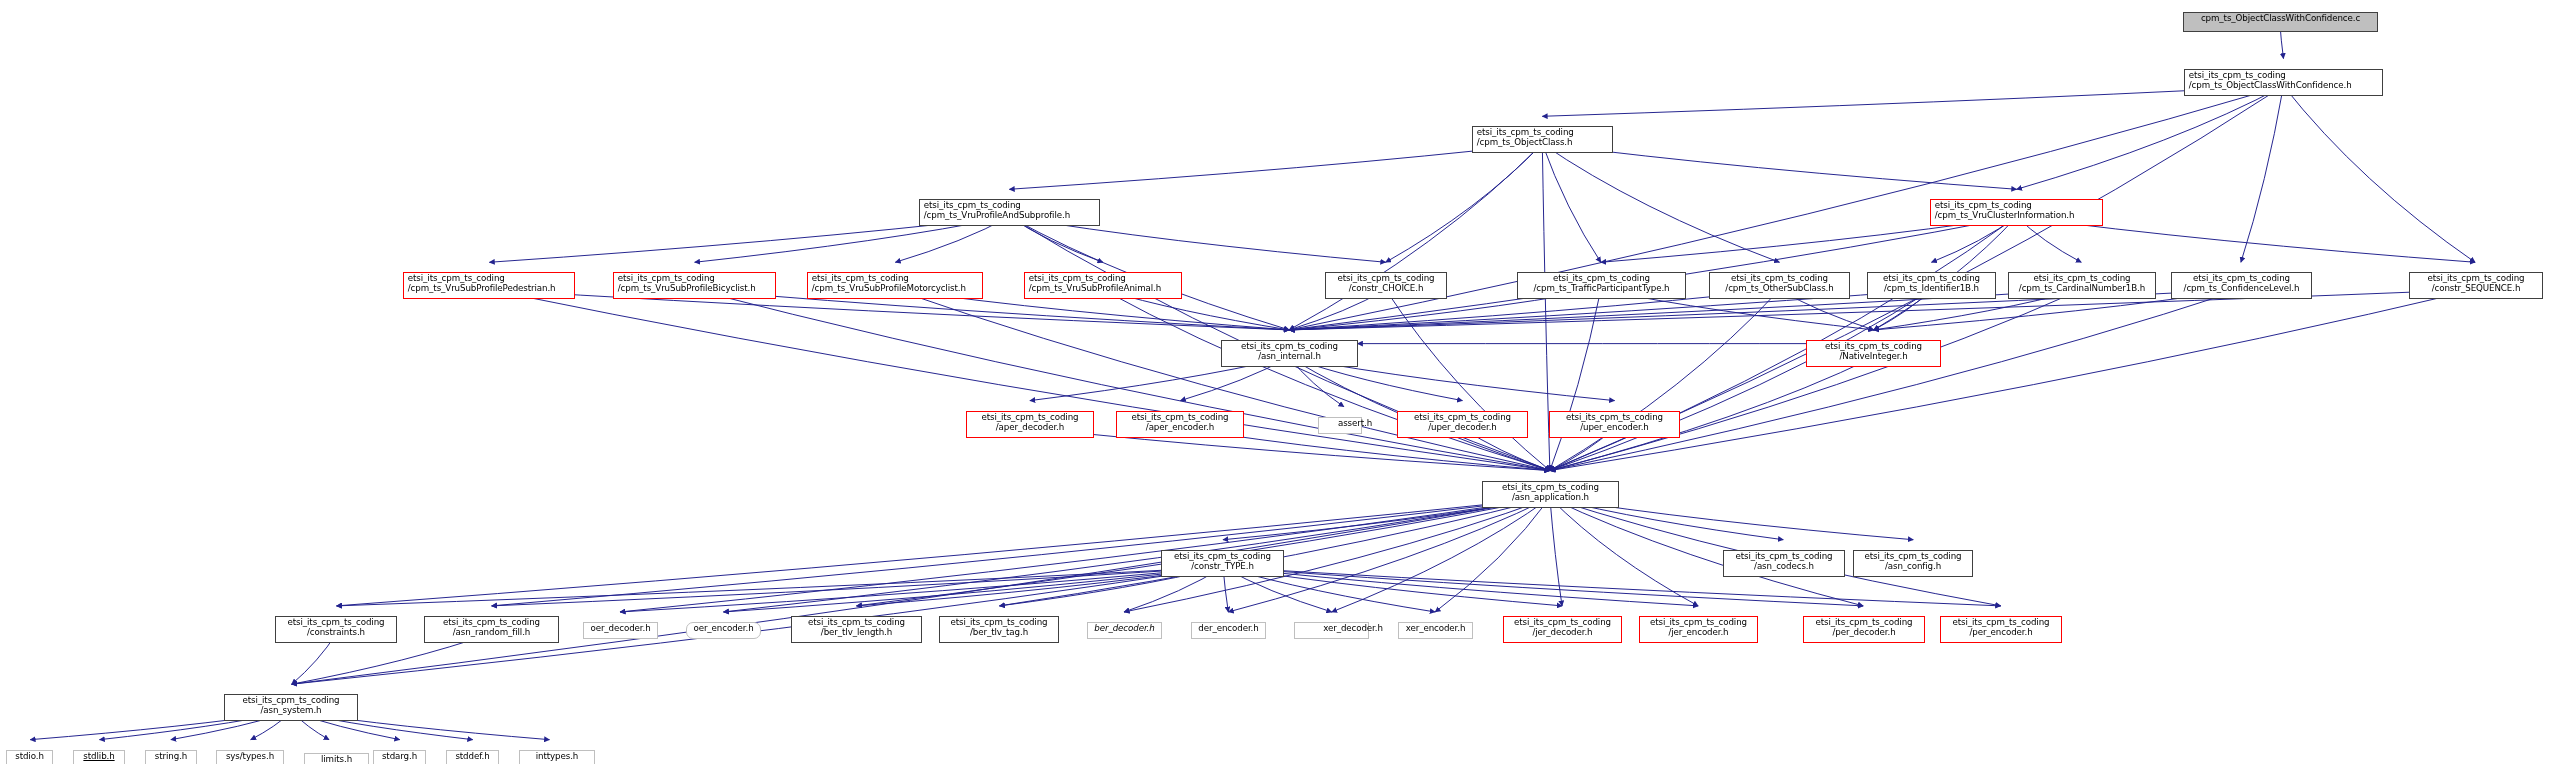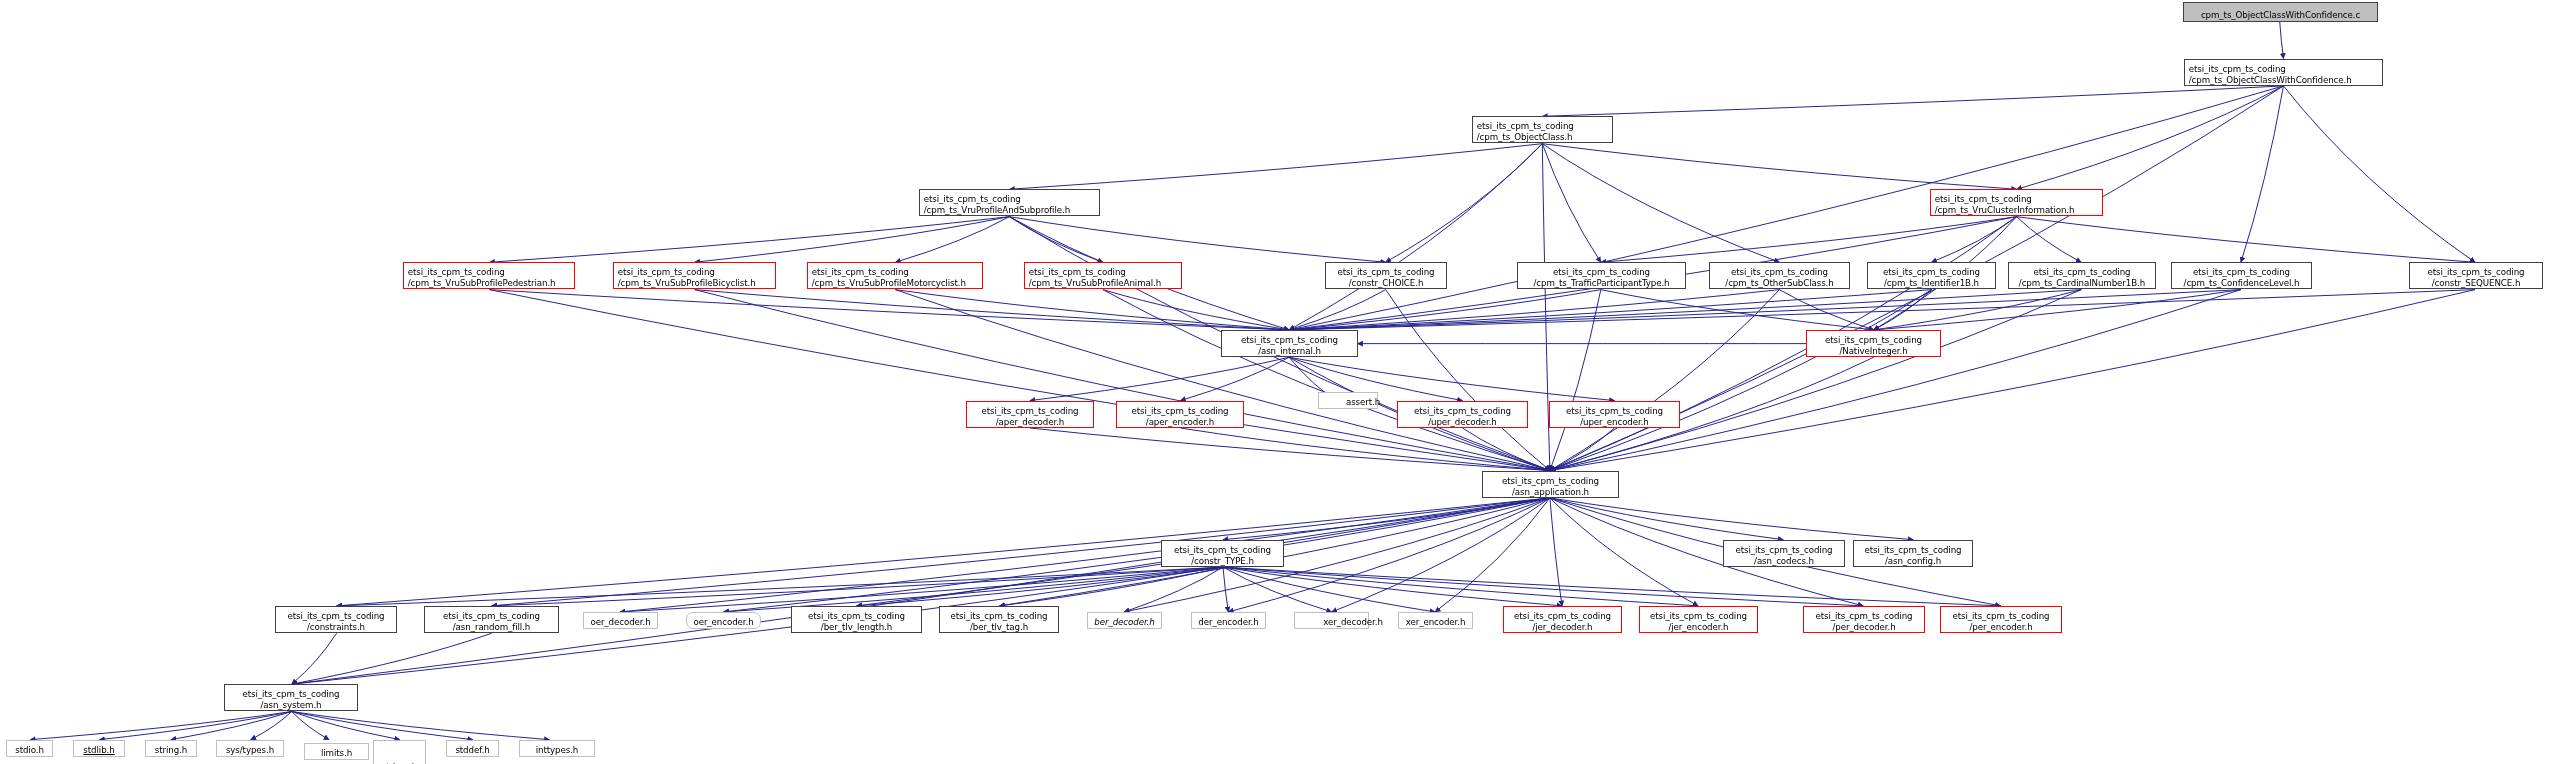--- a/index.html
+++ b/index.html
@@ -23,30 +23,31 @@
     width: 2576px;
     height: 764px;
     pointer-events: none;
   }
   .node {
     position: absolute;
     box-sizing: border-box;
     display: flex;
     flex-direction: column;
     align-items: center;
-    justify-content: flex-end;
+    justify-content: flex-start;
     text-align: center;
     background: #ffffff;
     border: 0.8px solid #000000;
     color: #000000;
     font-size: 8.7px;
     line-height: 1.18;
     white-space: nowrap;
     letter-spacing: -0.1px;
     z-index: 5;
+    margin-top: 10px;
   }
   .node .ln { display: block; }
   
   .node.red      { border-color: #ff0000; }
   .node.grey     { border-color: #bfbfbf; }
   .node.root     { background: #bfbfbf; border-color: #404040; }
   .node.thick    { border-color: #404040; }
   .node.left-al  { text-align: left; align-items: flex-start; padding-left: 3.8px; }
 </style>
 </head>
@@ -245,21 +246,21 @@
         <span class="ln">/NativeInteger.h</span>
       </div>
       <div class="node red" style="left: 966px; top: 401px; width: 128px; height: 27px;">
         <span class="ln">etsi_its_cpm_ts_coding</span>
         <span class="ln">/aper_decoder.h</span>
       </div>
       <div class="node red" style="left: 1116px; top: 401px; width: 128px; height: 27px;">
         <span class="ln">etsi_its_cpm_ts_coding</span>
         <span class="ln">/aper_encoder.h</span>
       </div>
-      <div class="node grey" style="left: 1318px; top: 392px; width: 60px; height: 16.7px; padding-left: 30px;">
+      <div class="node grey" style="left: 1318px; top: 407px; width: 44px; height: 16.7px; padding-left: 30px;">
         <span class="ln">assert.h</span>
       </div>
       <div class="node red" style="left: 1397px; top: 401px; width: 131px; height: 27px;">
         <span class="ln">etsi_its_cpm_ts_coding</span>
         <span class="ln">/uper_decoder.h</span>
       </div>
       <div class="node red" style="left: 1549px; top: 401px; width: 131px; height: 27px;">
         <span class="ln">etsi_its_cpm_ts_coding</span>
         <span class="ln">/uper_encoder.h</span>
       </div>

